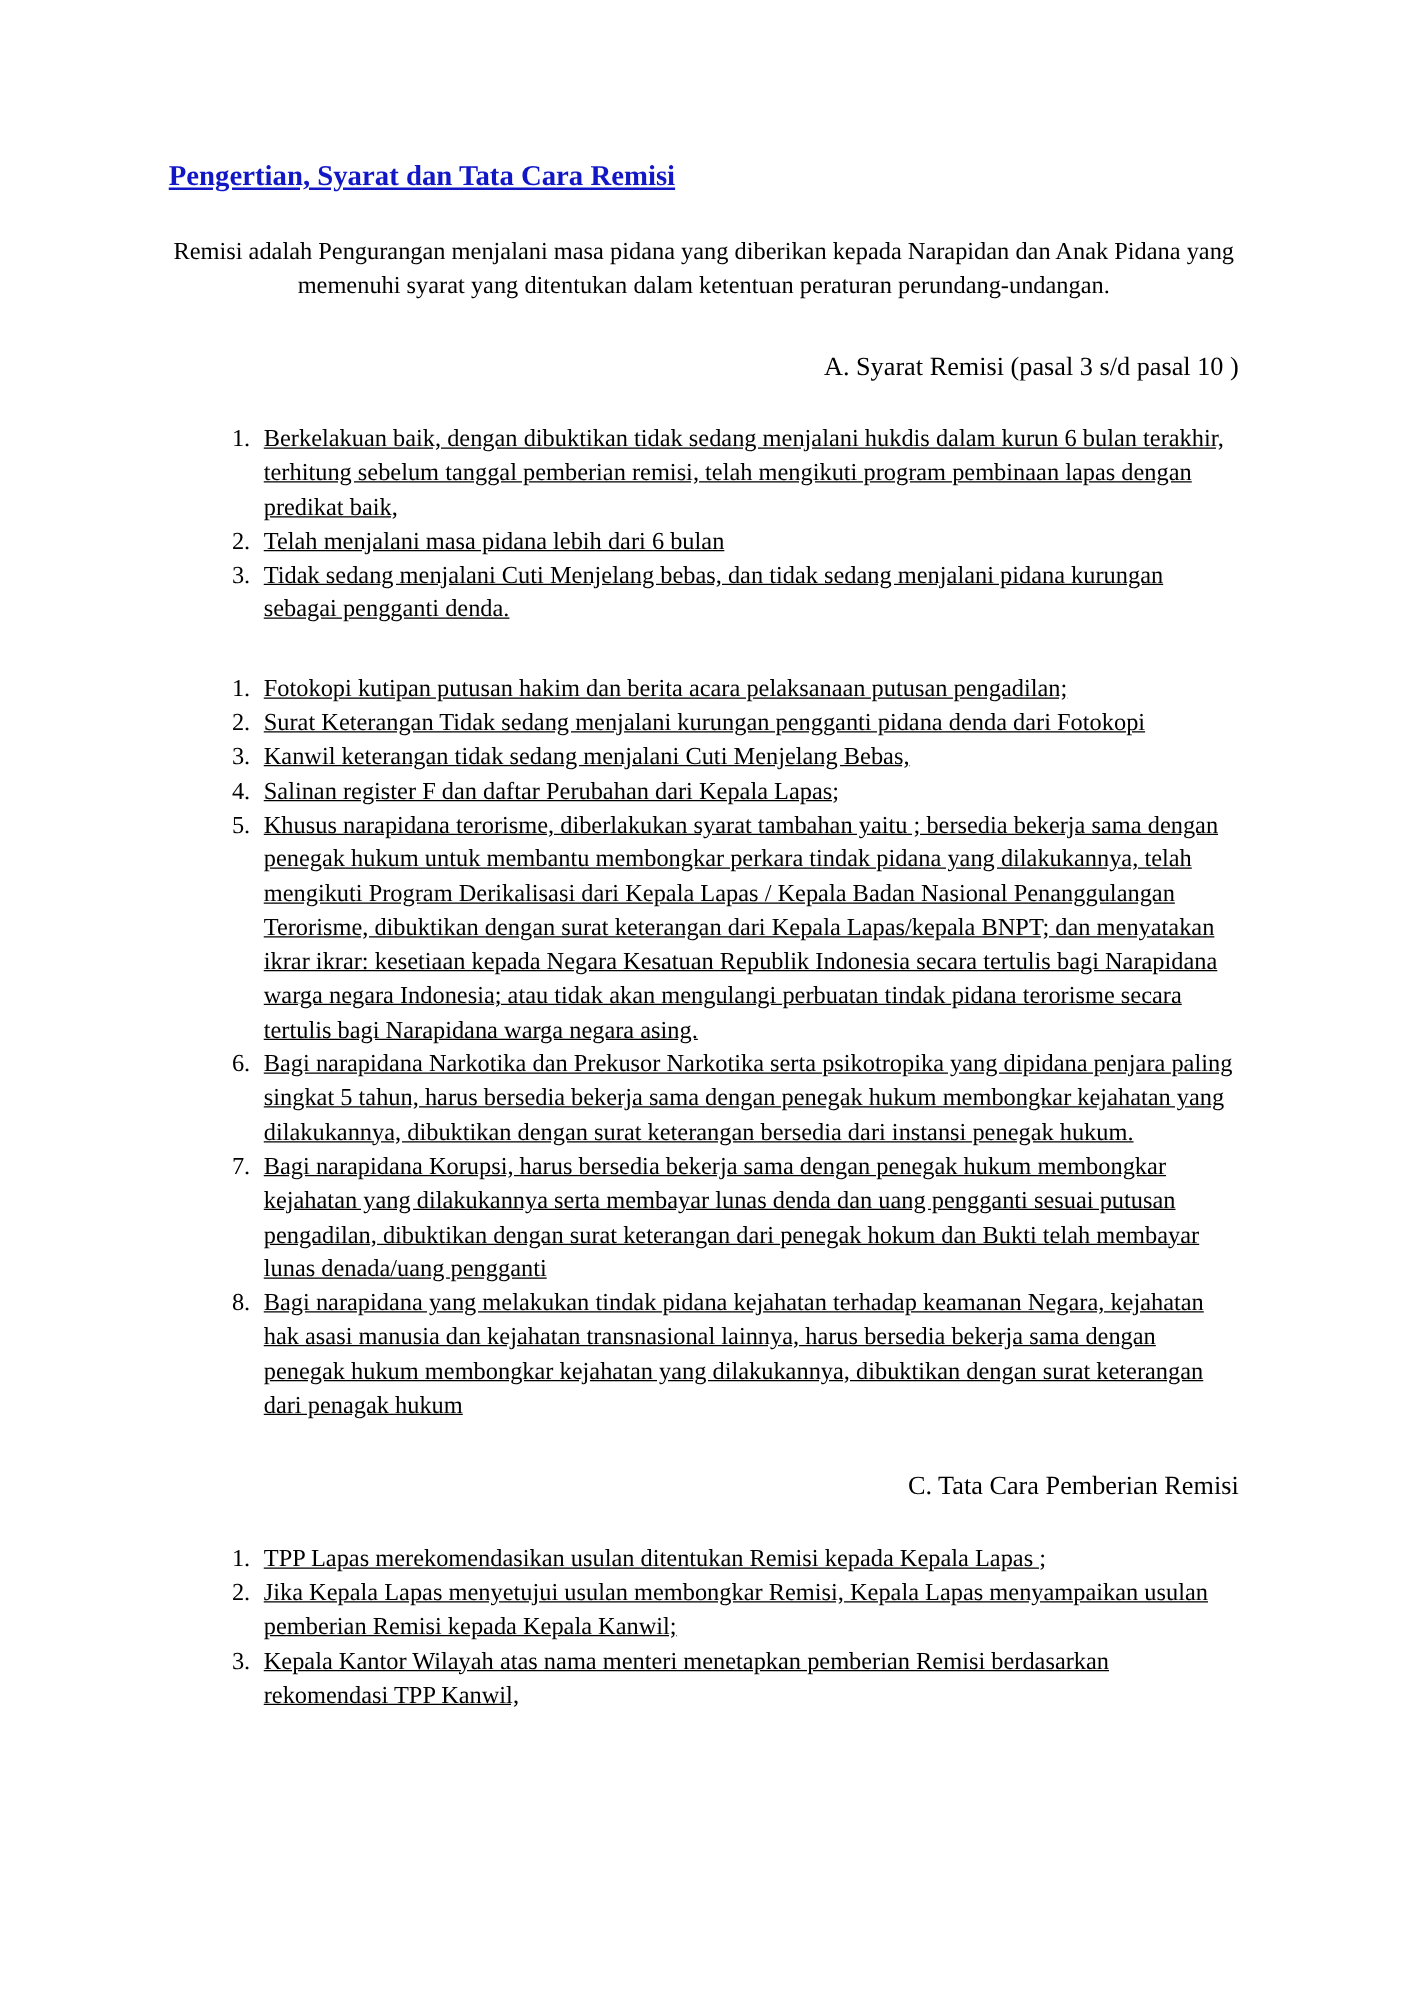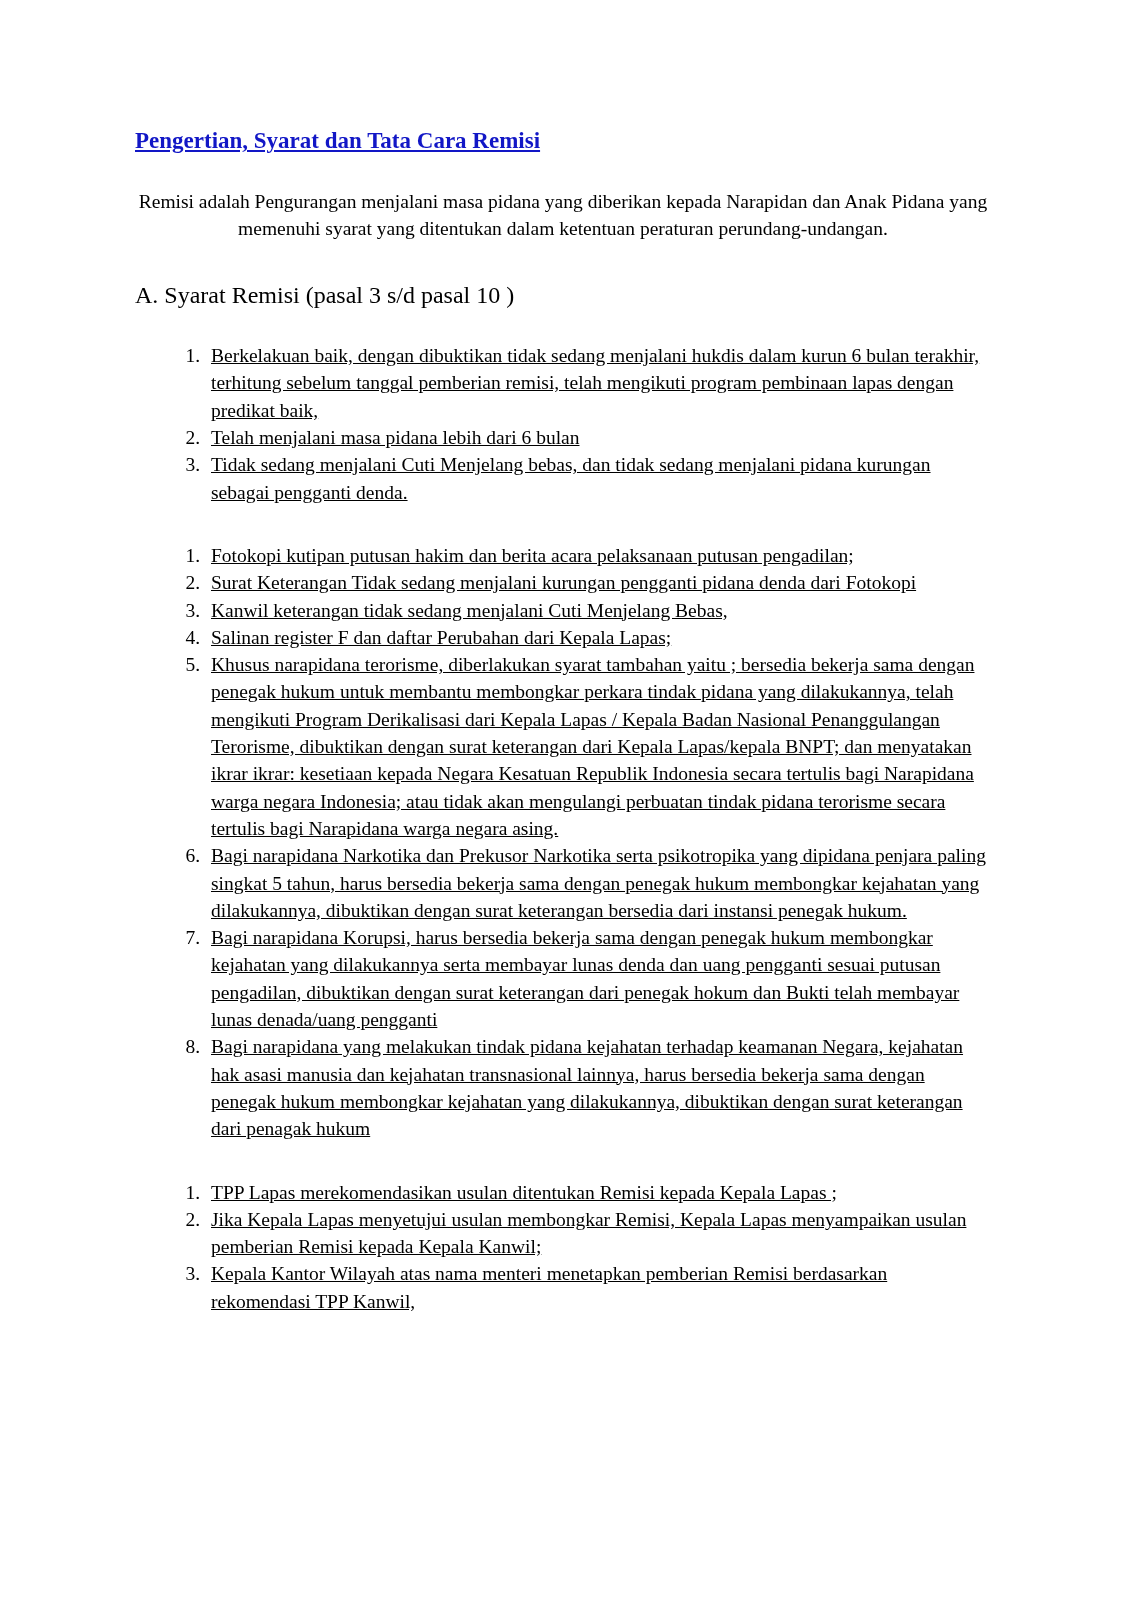--- a/index.html
+++ b/index.html
@@ -32,23 +32,24 @@
   }
   .intro {
     font-size: 19.5px;
     line-height: 1.4;
     margin: 0 0 36px 0;
     max-width: 856px;
     text-align: center;
   }
   .section { margin: 0 0 36px 0; }
   .section-heading {
-    font-size: 24px;
+    font-size: 21px;
     line-height: 1.4;
     margin: 0 0 30px 0;
+    text-align: right;
   }
   ol.section-list {
     margin: 0;
     padding: 0 0 0 70px;
     max-width: 800px;
     font-size: 19.5px;
     line-height: 1.4;
   }
   ol.section-list li {
     padding-left: 6px;
@@ -79,20 +80,21 @@
           <li>Surat Keterangan Tidak sedang menjalani kurungan pengganti pidana denda dari Fotokopi</li>
           <li>Kanwil keterangan tidak sedang menjalani Cuti Menjelang Bebas,</li>
           <li>Salinan register F dan daftar Perubahan dari Kepala Lapas;</li>
           <li>Khusus narapidana terorisme, diberlakukan syarat tambahan yaitu ; bersedia bekerja sama dengan penegak hukum untuk membantu membongkar perkara tindak pidana yang dilakukannya, telah mengikuti Program Derikalisasi dari Kepala Lapas / Kepala Badan Nasional Penanggulangan Terorisme, dibuktikan dengan surat keterangan dari Kepala Lapas/kepala BNPT; dan menyatakan ikrar ikrar: kesetiaan kepada Negara Kesatuan Republik Indonesia secara tertulis bagi Narapidana warga negara Indonesia; atau tidak akan mengulangi perbuatan tindak pidana terorisme secara tertulis bagi Narapidana warga negara asing.</li>
           <li>Bagi narapidana Narkotika dan Prekusor Narkotika serta psikotropika yang dipidana penjara paling singkat 5 tahun, harus bersedia bekerja sama dengan penegak hukum membongkar kejahatan yang dilakukannya, dibuktikan dengan surat keterangan bersedia dari instansi penegak hukum.</li>
           <li>Bagi narapidana Korupsi, harus bersedia bekerja sama dengan penegak hukum membongkar kejahatan yang dilakukannya serta membayar lunas denda dan uang pengganti sesuai putusan pengadilan, dibuktikan dengan surat keterangan dari penegak hokum dan Bukti telah membayar lunas denada/uang pengganti</li>
           <li>Bagi narapidana yang melakukan tindak pidana kejahatan terhadap keamanan Negara, kejahatan hak asasi manusia dan kejahatan transnasional lainnya, harus bersedia bekerja sama dengan penegak hukum membongkar kejahatan yang dilakukannya, dibuktikan dengan surat keterangan dari penagak hukum</li>
         </ol>
       </div>
       <div class="section">
+        <div class="section-heading">C. Tata Cara Pemberian Remisi</div>
         <ol class="section-list">
           <li>TPP Lapas merekomendasikan usulan ditentukan Remisi kepada Kepala Lapas ;</li>
           <li>Jika Kepala Lapas menyetujui usulan membongkar Remisi, Kepala Lapas menyampaikan usulan pemberian Remisi kepada Kepala Kanwil;</li>
           <li>Kepala Kantor Wilayah atas nama menteri menetapkan pemberian Remisi berdasarkan rekomendasi TPP Kanwil,</li>
         </ol>
       </div>
     </div>
 </div>
 
 </body></html>

